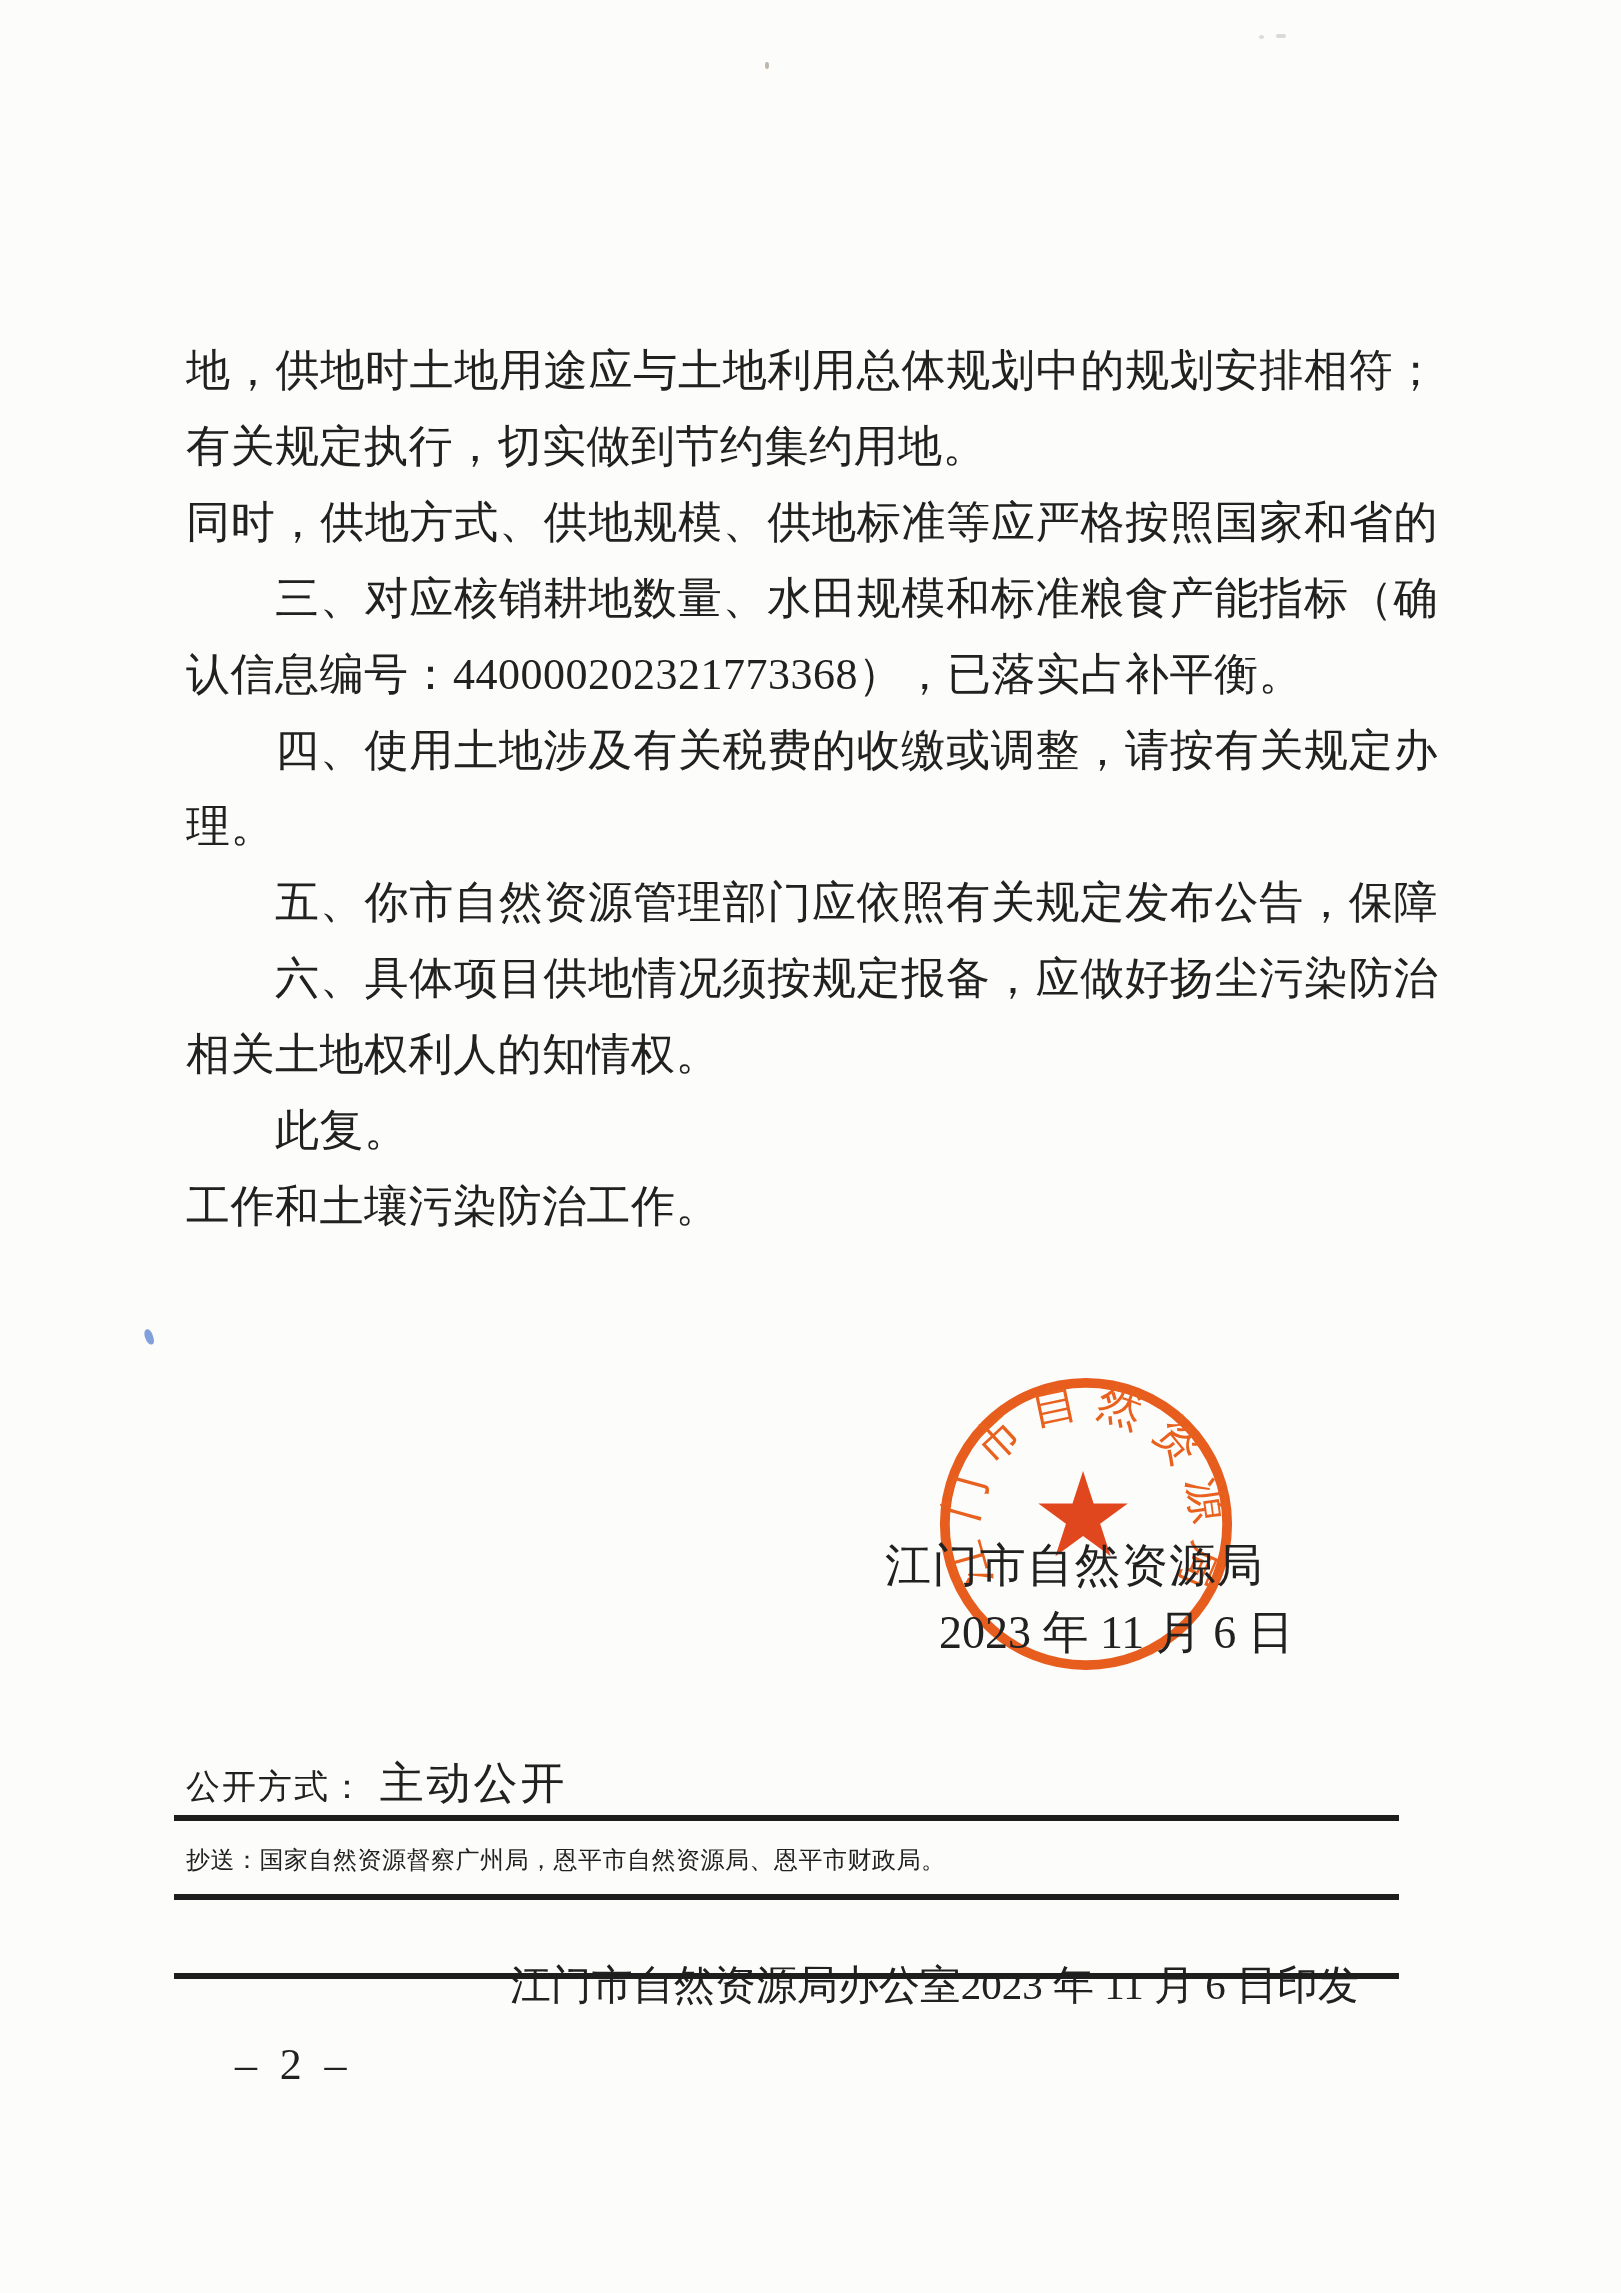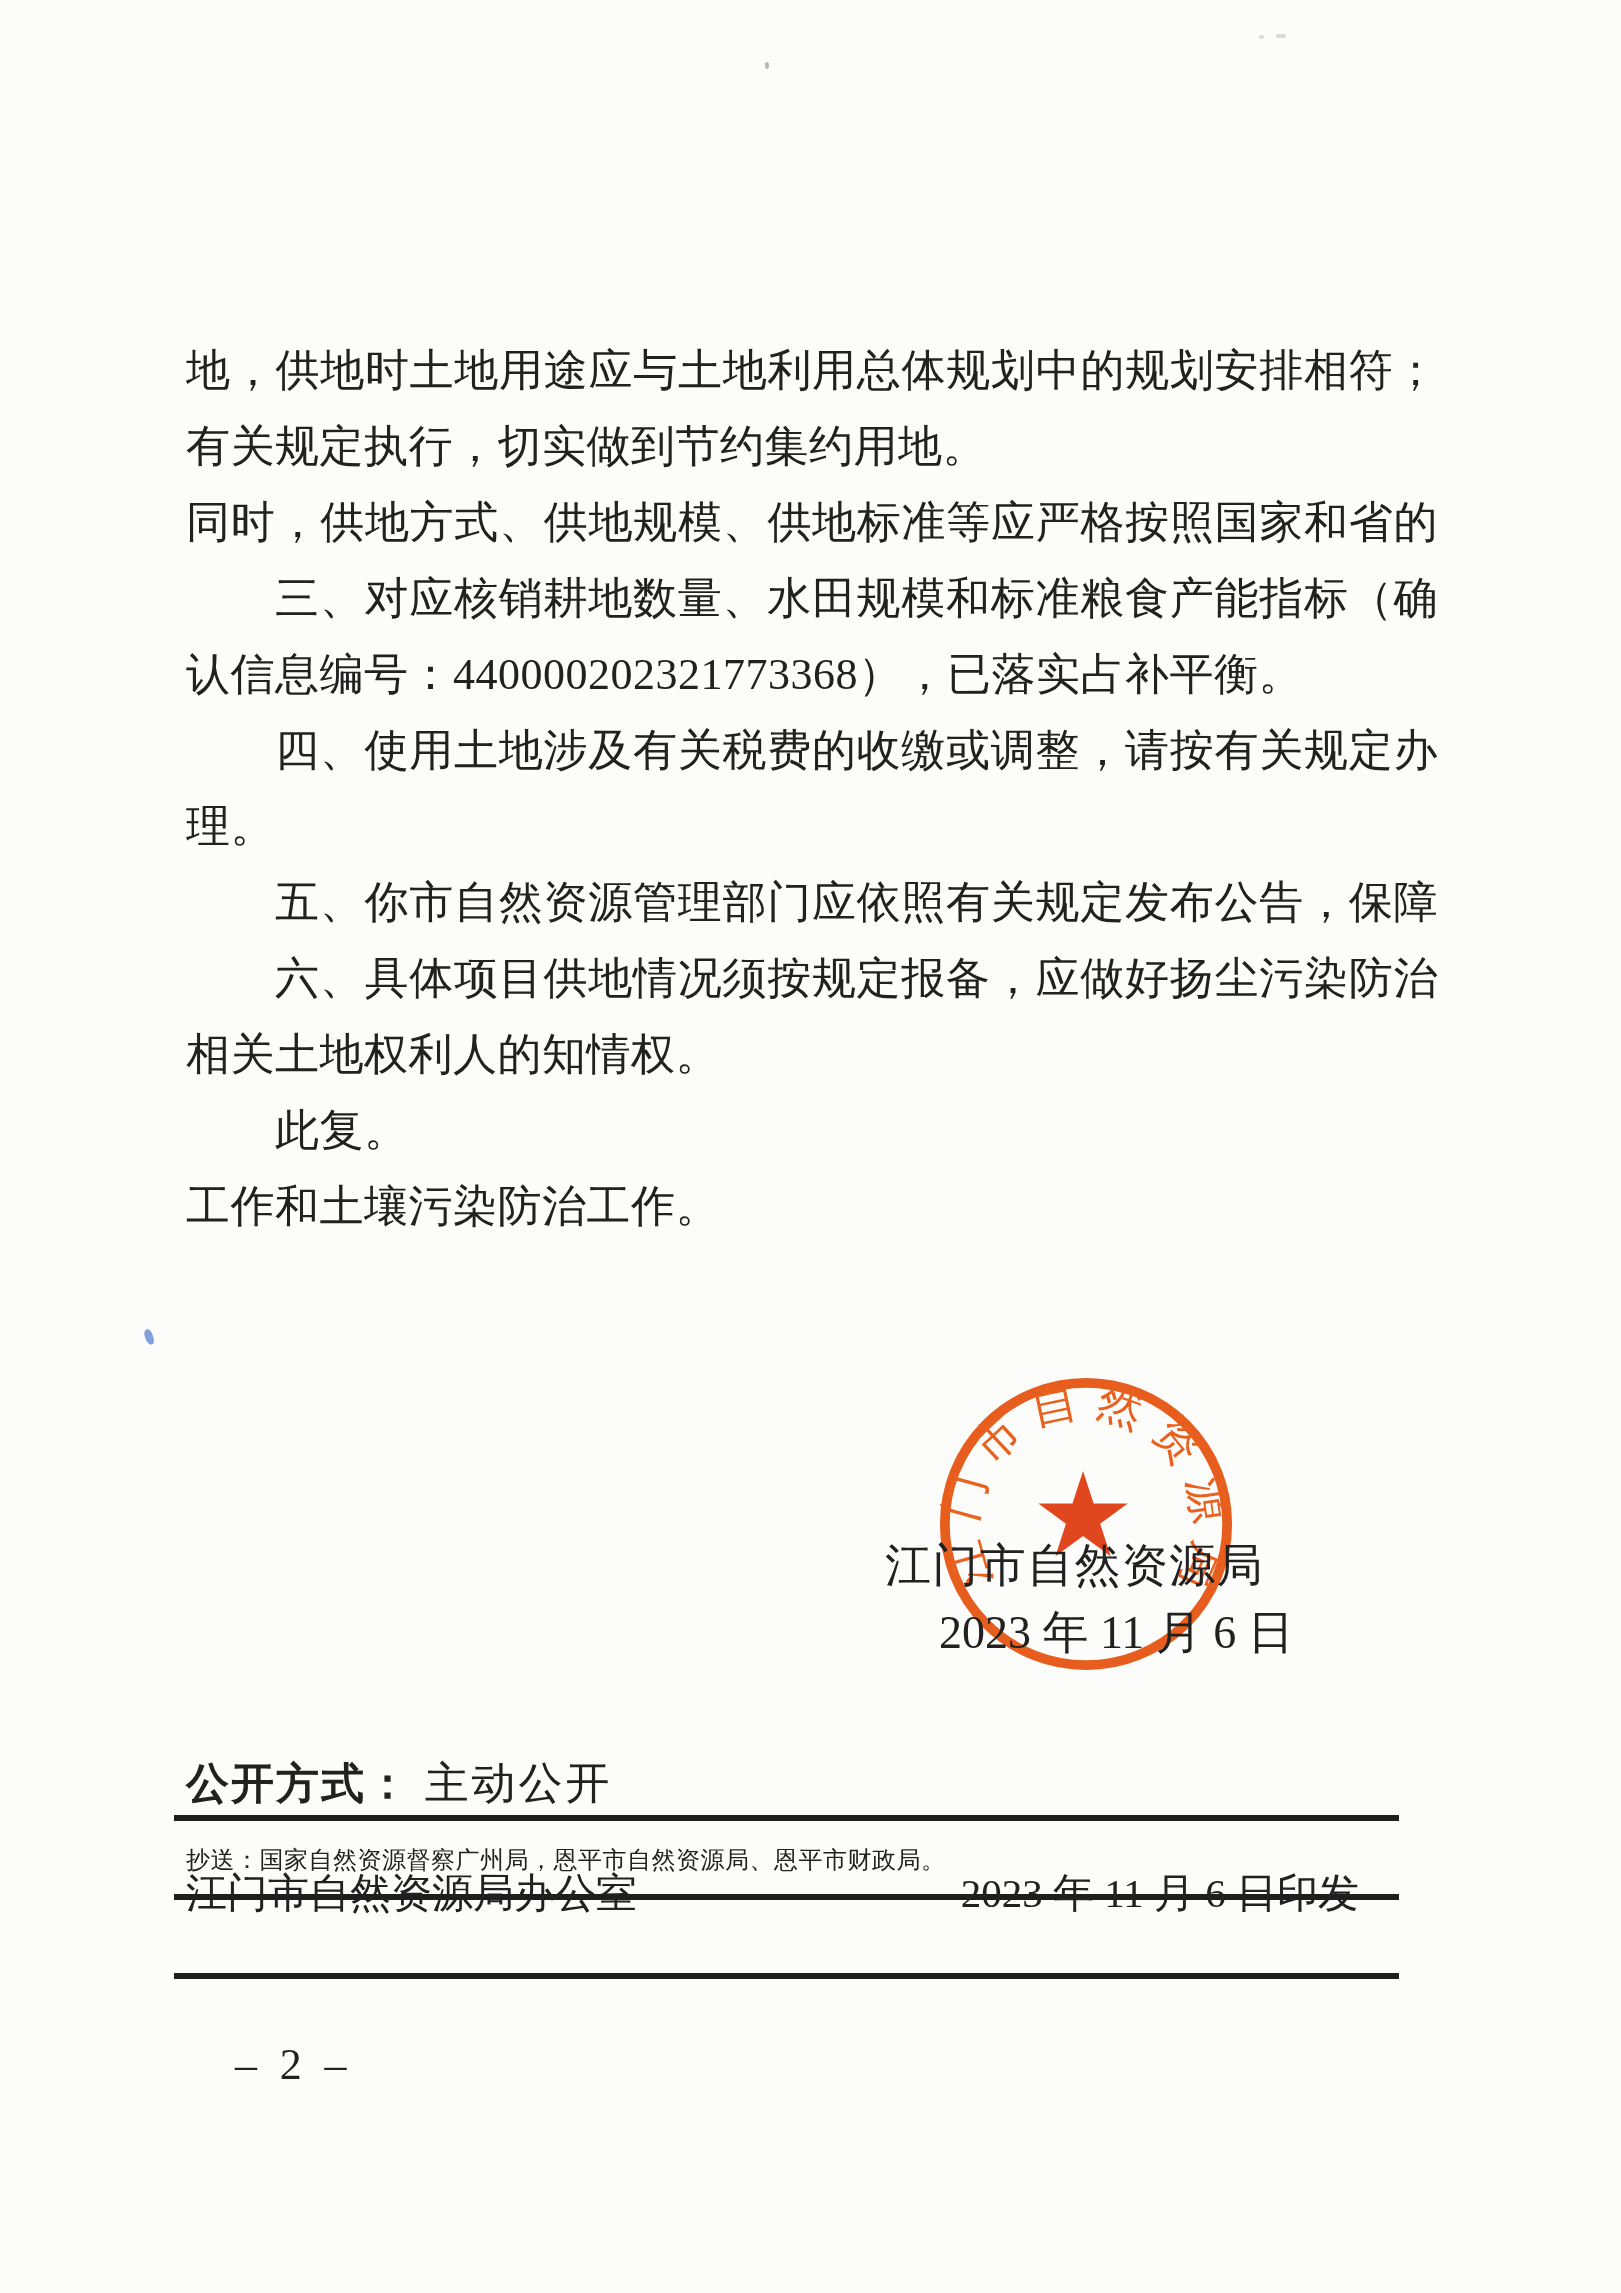--- a/index.html
+++ b/index.html
@@ -80,22 +80,22 @@
   .disclosure {
     position: absolute;
     left: 186px;
     top: 1756px;
     height: 55px;
     line-height: 55px;
     white-space: nowrap;
   }
   .disc-label {
     font-family: "Liberation Sans", "DejaVu Sans", sans-serif;
-    font-weight: 700;
-    font-size: 43px;
+    font-weight: 400;
+    font-size: 34px;
     letter-spacing: 2px;
   }
   .disc-value {
     font-size: 44px;
     margin-left: 13.7px;
     letter-spacing: 2.9px;
   }
   .rule {
     position: absolute;
     left: 174px;
@@ -111,24 +111,24 @@
     left: 186px;
     top: 1835px;
     font-size: 24px;
     line-height: 51px;
     letter-spacing: 0.5px;
     white-space: nowrap;
   }
   .office-row {
     position: absolute;
     left: 186px;
-    top: 1867px;
+    top: 1959px;
     width: 1173px;
     display: flex;
-    justify-content: space-between;
+    justify-content: flex-end;
     font-size: 41px;
     line-height: 53px;
     white-space: nowrap;
   }
   .page-number {
     position: absolute;
     left: 235px;
     top: 2039px;
     font-size: 44px;
     letter-spacing: 5.9px;

